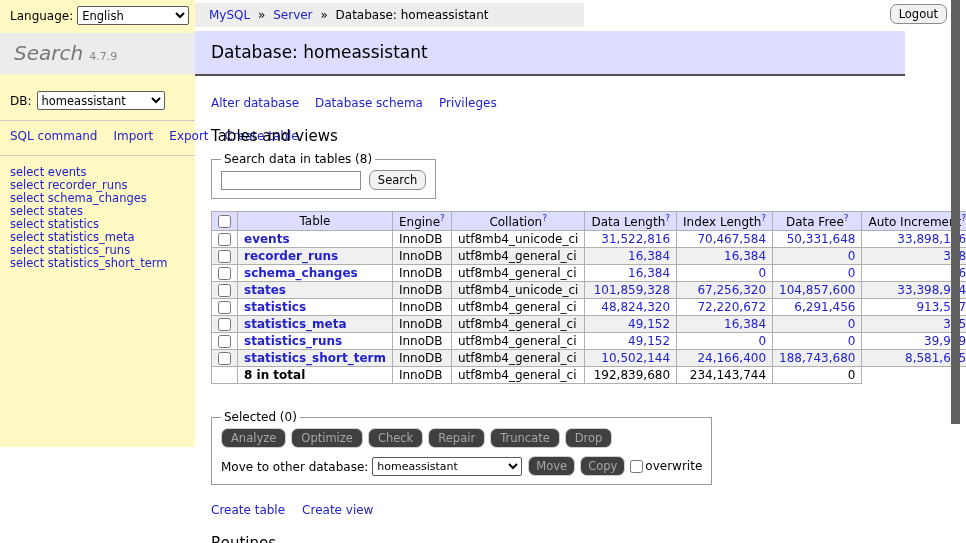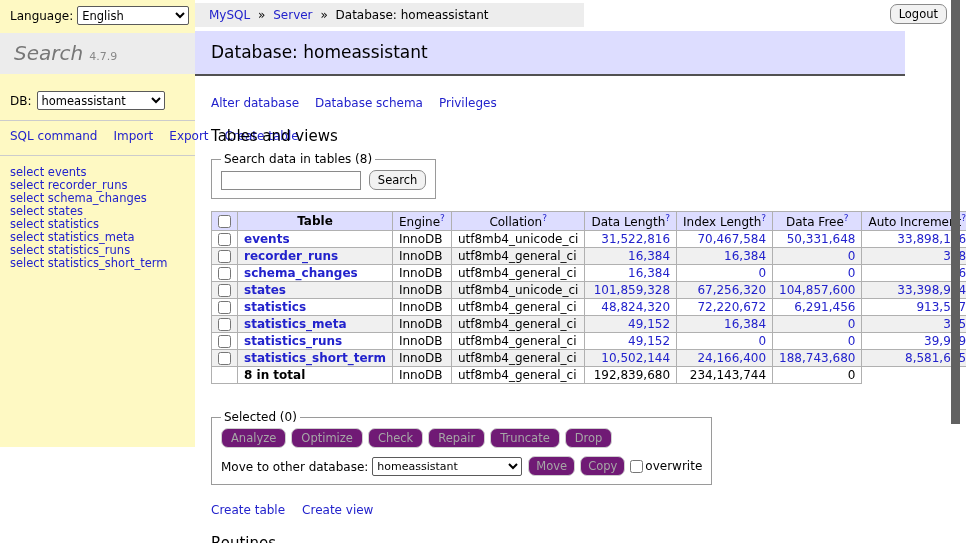--- a/index.html
+++ b/index.html
@@ -70,34 +70,34 @@
   legend{font-size:12px;padding:0 3px;}
   input[type=text]{
     width:140px;height:19px;border:1px solid #8a8a8a;
     font-family:inherit;font-size:12px;padding:1px 3px;
   }
   button{
     font-family:inherit;font-size:11.5px;color:#000;
     background:#f2f2f2;border:1px solid #8a8a8a;border-radius:7px;
     padding:2px 8px;cursor:pointer;
   }
-  button:disabled{color:#a6a6a6;border-color:#cfcfcf;background:#701a75;cursor:default;}
+  button:disabled{color:#a6a6a6;border-color:#cfcfcf;background:#404040;cursor:default;}
   .search-box input[type=text]{margin-right:4px;vertical-align:middle;}
 
   
   table.db-tables{
     border-collapse:collapse;margin:12px 0 0 16px;
     font-size:12px;
   }
   .db-tables th,.db-tables td{
     border:1px solid var(--border);padding:1px 6px;height:17px;
     white-space:nowrap;text-align:left;vertical-align:middle;
   }
   .db-tables thead th{background:var(--band);font-weight:normal;text-align:center;}
-  .db-tables thead th.c-name{font-weight:bold;text-align:center;margin-top:44px;}
+  .db-tables thead th.c-name{font-weight:normal;text-align:center;margin-top:44px;}
   .db-tables sup.q{font-size:9px;}
   .db-tables sup.q a{color:var(--link);}
   .db-tables tbody tr:nth-child(even){background:var(--stripe);}
   .c-check{width:20px;text-align:center !important;padding:1px 2px;}
   .c-name{width:118px;}
   .c-eng{width:44px;}
   .c-coll{width:94px;}
   .c-dl{width:69px;}
   .c-il{width:73px;}
   .c-df{width:64px;}

